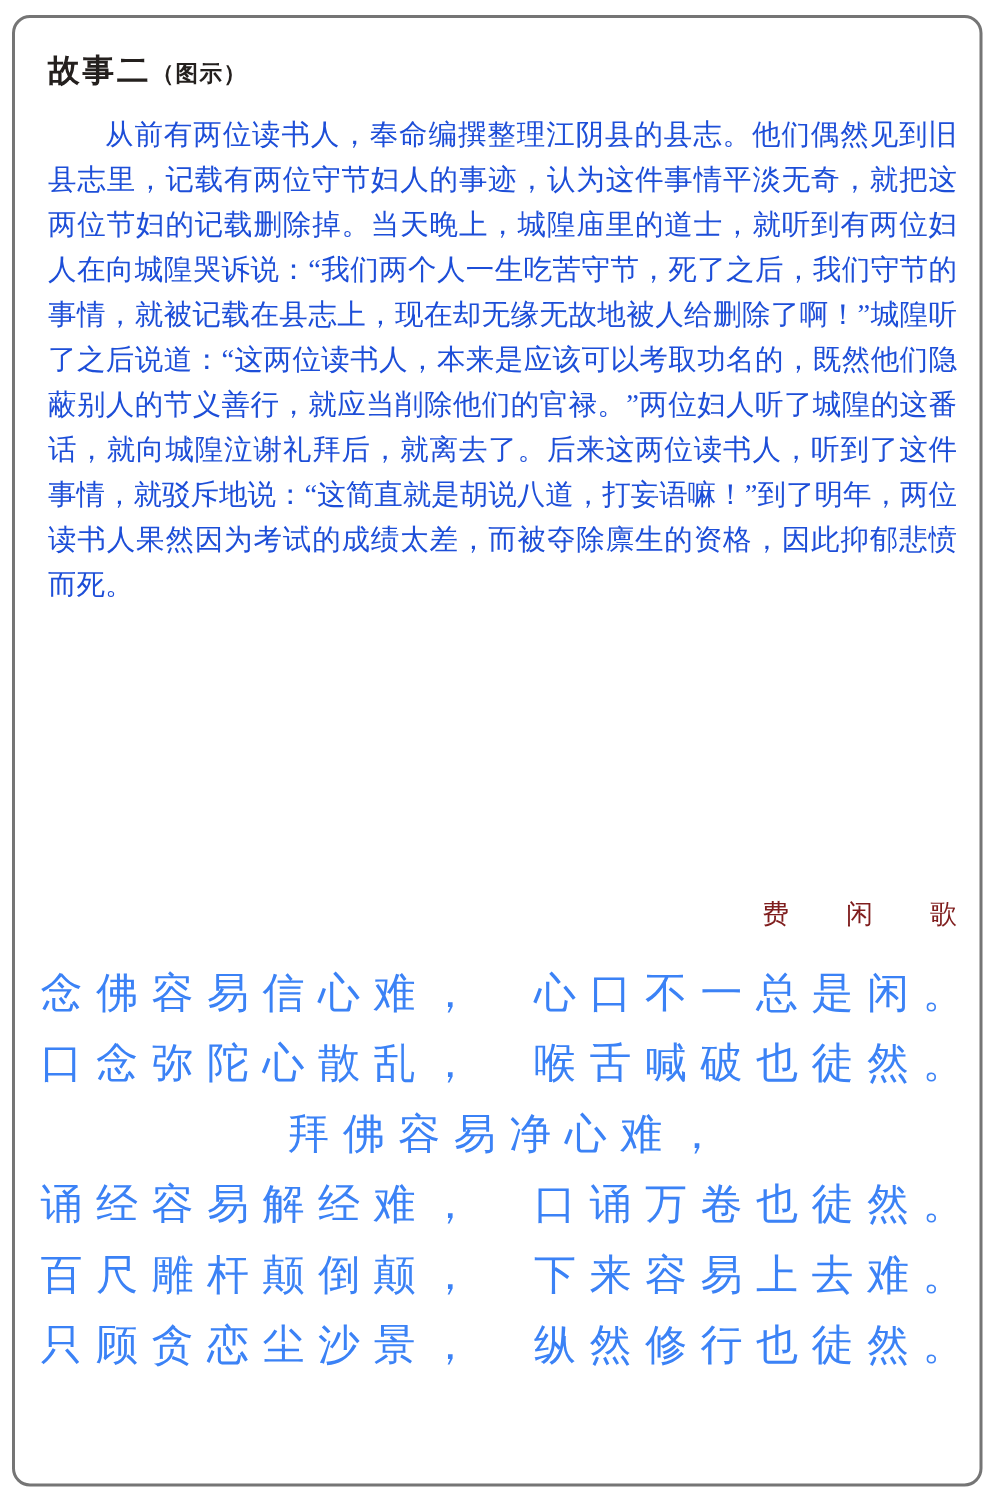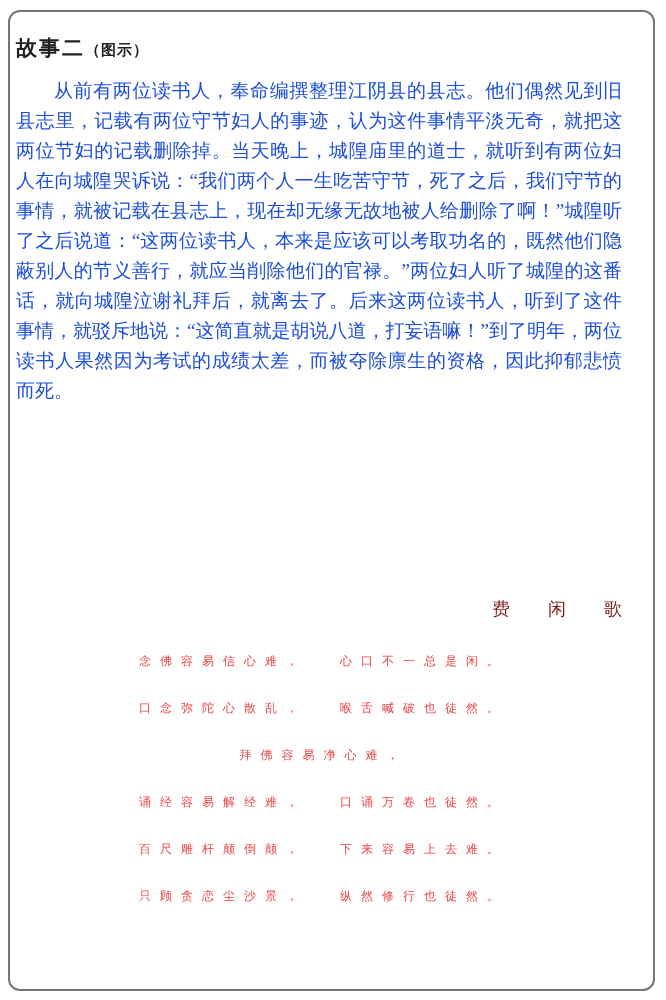--- a/index.html
+++ b/index.html
@@ -18,21 +18,21 @@
   }
   .frame {
     position: absolute;
     left: 8px;
     top: 10px;
     width: 647px;
     height: 981px;
     box-sizing: border-box;
     border: 2px solid #757575;
     border-radius: 12px;
-    padding: 22px 20px 0 6px;
+    padding: 22px 20px 0 22px;
     overflow: hidden;
   }
   .story-heading {
     font-family: "Liberation Sans", "DejaVu Sans", sans-serif;
     font-weight: 700;
     color: #24201e;
     line-height: 28px;
     white-space: nowrap;
   }
   .story-heading .main {
@@ -71,22 +71,22 @@
   }
   .poem-lines {
     margin-top: 14px;
   }
   .poem-line {
     display: flex;
     justify-content: center;
     align-items: center;
     column-gap: 42px;
     height: 47px;
-    font-size: 12px;
-    color: #ef4444;
+    font-size: 28px;
+    color: #3b82f6;
     white-space: nowrap;
   }
   .poem-line span {
     display: inline-block;
     letter-spacing: 9px;
     margin-right: -9px;
   }
 </style>
 </head>
 <body>

